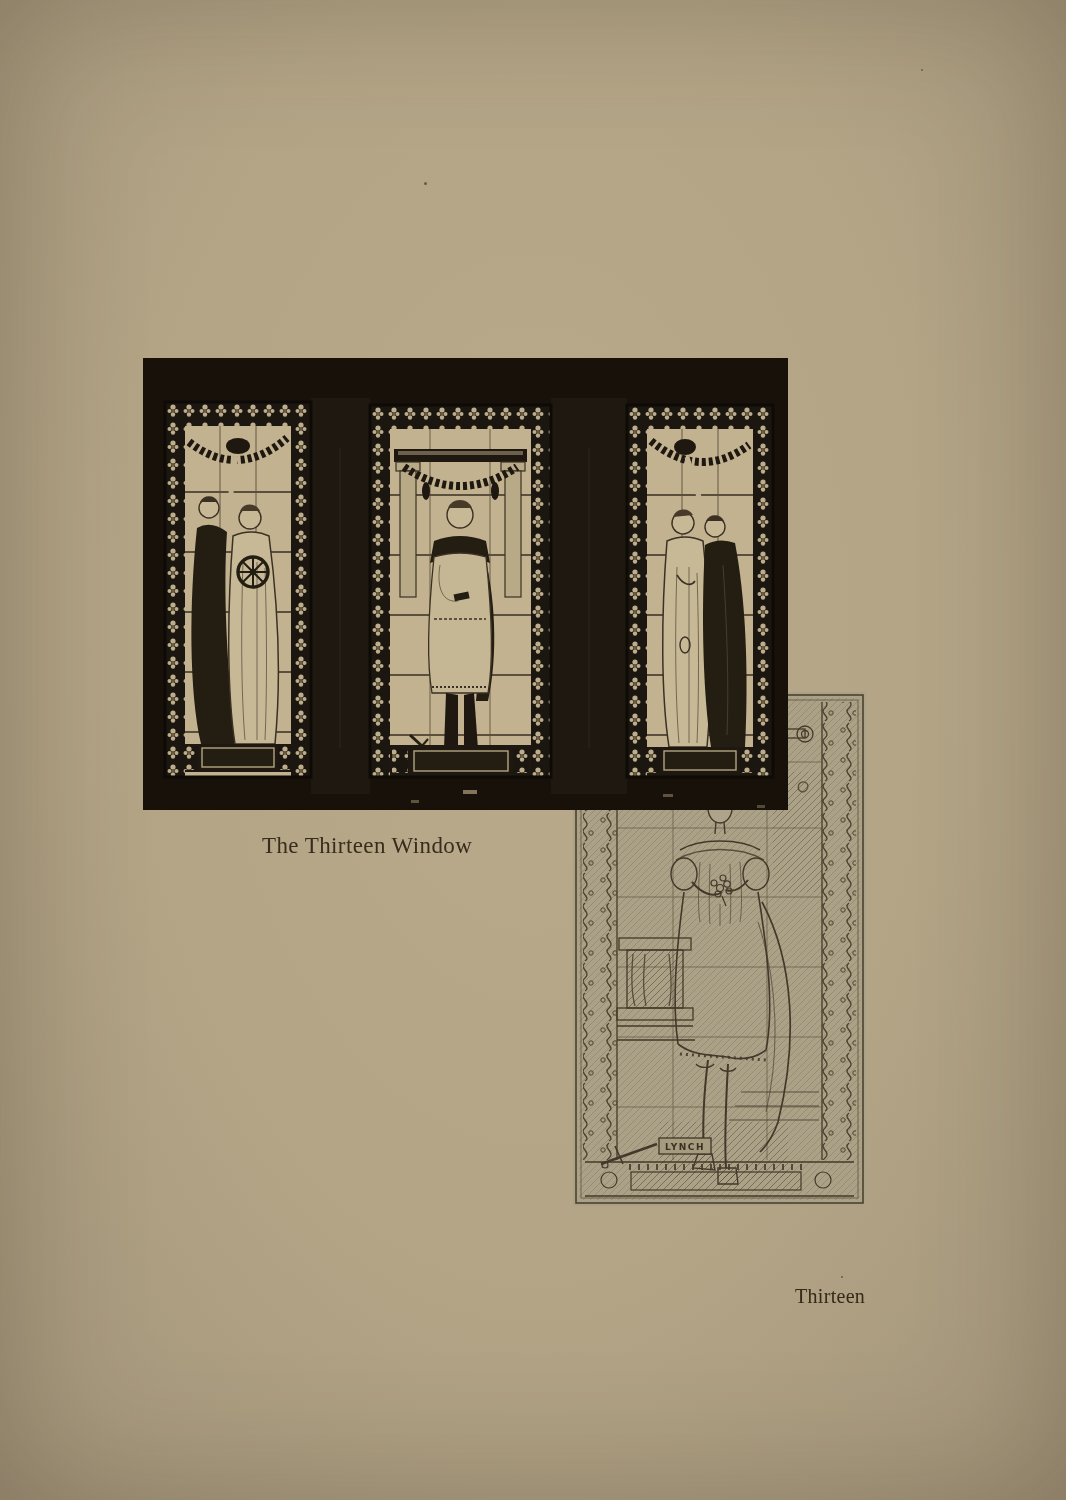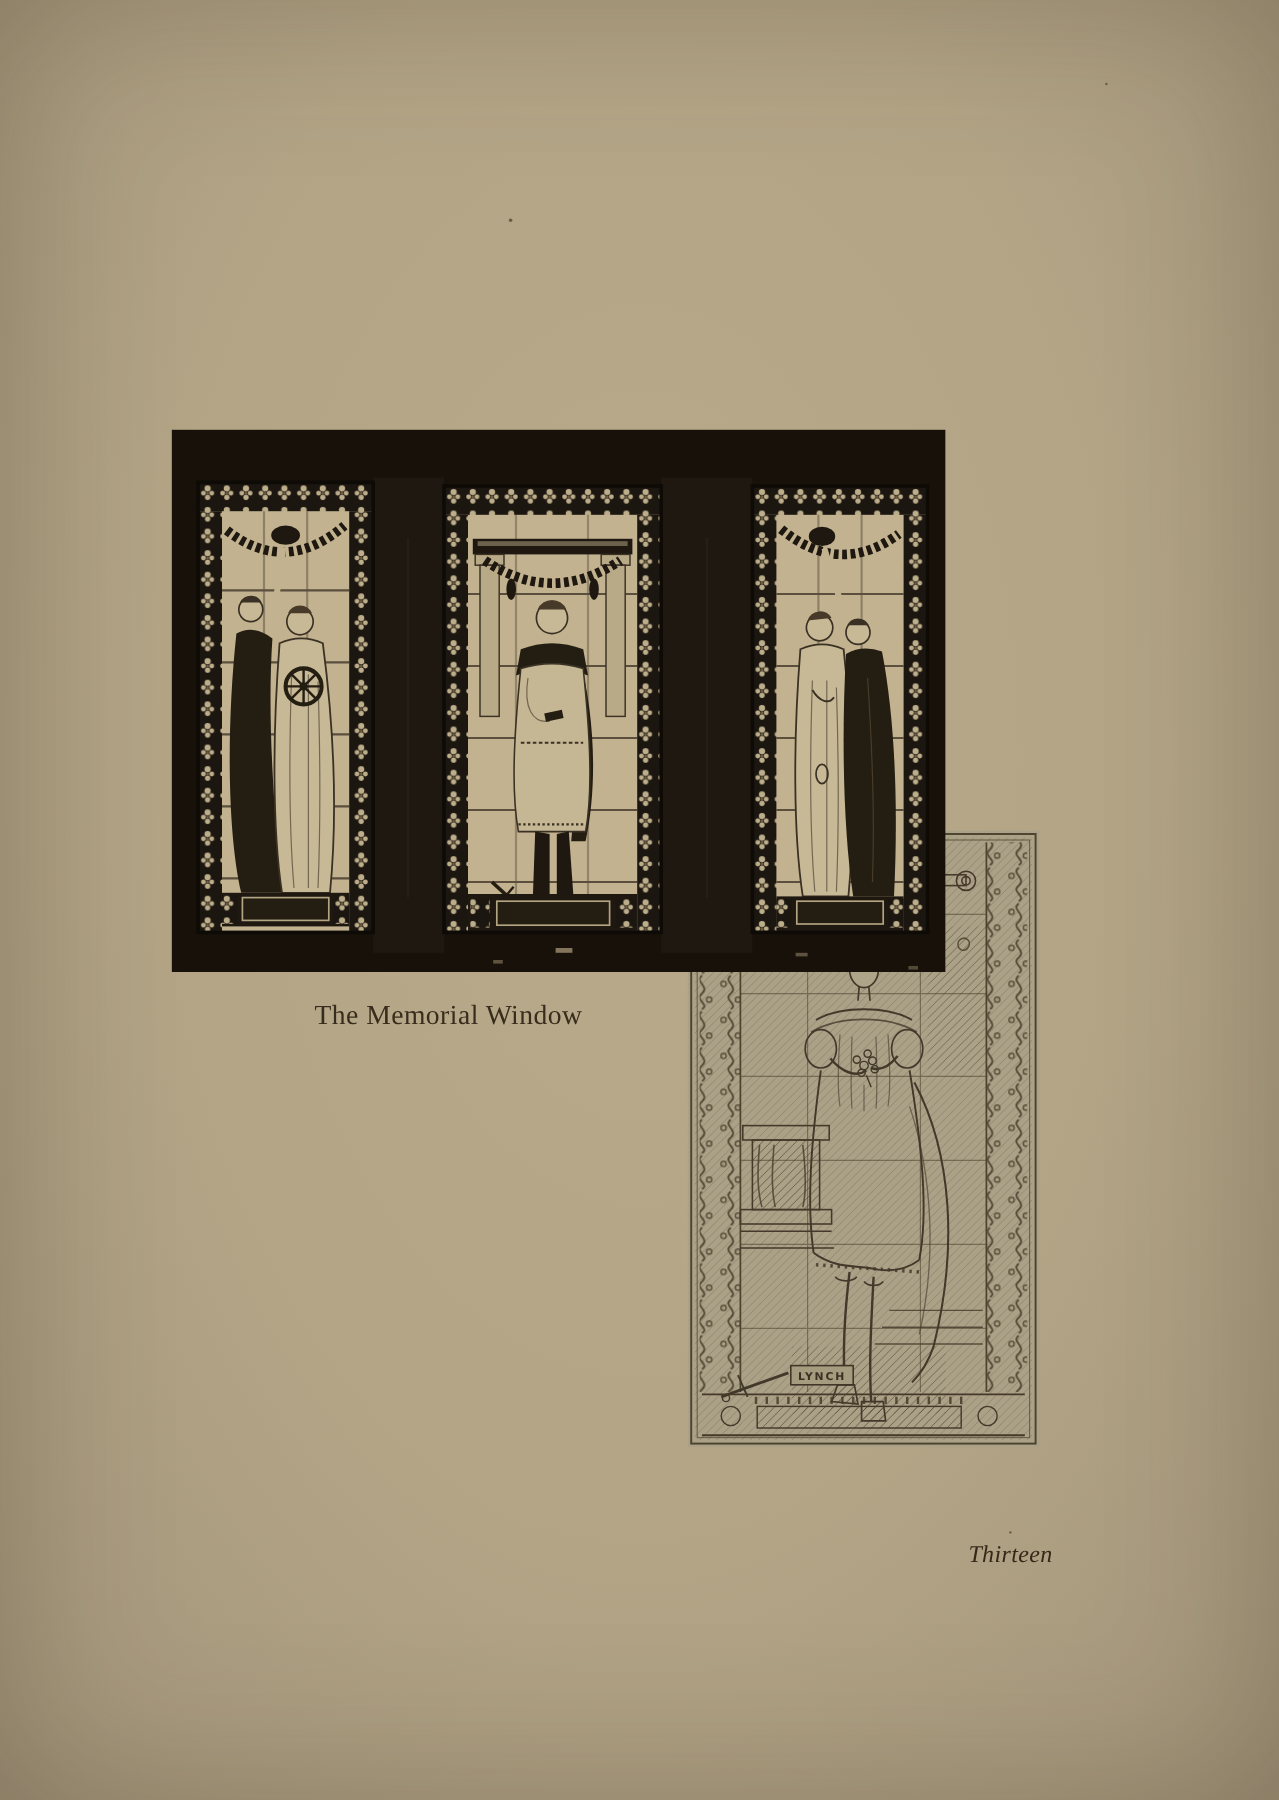--- a/index.html
+++ b/index.html
@@ -19,21 +19,21 @@
   }
   .sketch{
     position:absolute;left:573px;top:692px;width:293px;height:514px;z-index:2;
   }
   .caption{
     position:absolute;left:262px;top:833px;z-index:4;
     font-size:23px;letter-spacing:.4px;color:#382d1c;
   }
   .pageno{
     position:absolute;left:795px;top:1285px;z-index:4;
-    font-size:20px;font-style:italic;color:#342918;letter-spacing:.3px;margin-left:12px;
+    font-size:20px;color:#342918;letter-spacing:.3px;
   }
   .speck{position:absolute;border-radius:50%;background:#6a5c44;z-index:1;}
   svg{display:block;}
 </style>
 </head>
 <body>
 
 <div class="page">
 
   <div class="speck" style="left:424px;top:182px;width:3px;height:3px;"></div>
@@ -340,16 +340,16 @@
           <rect x="20" y="342" width="106" height="30" fill="#1e1810"></rect>
           <rect x="20" y="344" width="13" height="24" fill="url(#flor)"></rect>
           <rect x="113" y="344" width="13" height="24" fill="url(#flor)"></rect>
           <rect x="37" y="346" width="72" height="19" fill="#241d12" stroke="#b4a582" stroke-width="1.4"></rect>
         </g>
         <rect x="0" y="0" width="146" height="372" fill="none" stroke="#0e0a06" stroke-width="3"></rect>
       </g>
     </svg>
   </div>
 
-  <div class="caption">The Memorial Window</div>
+  <div class="caption">The Thirteen Window</div>
   <div class="pageno">Thirteen</div>
 
 </div>
 
 </body></html>

